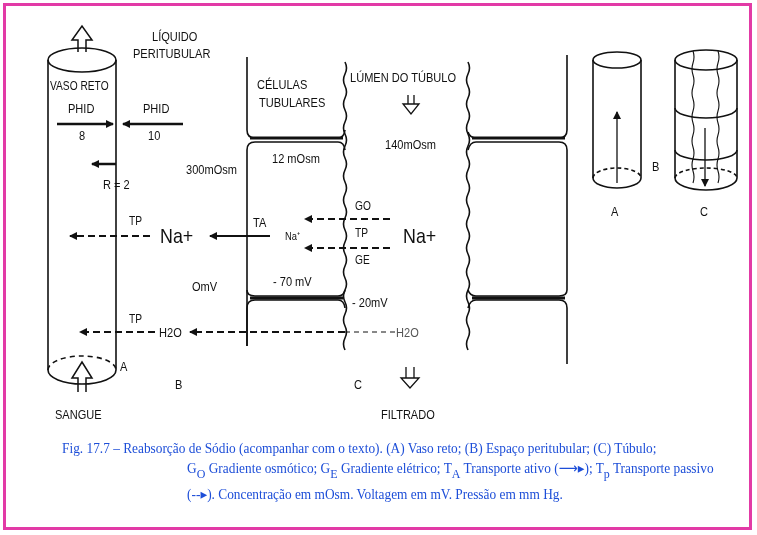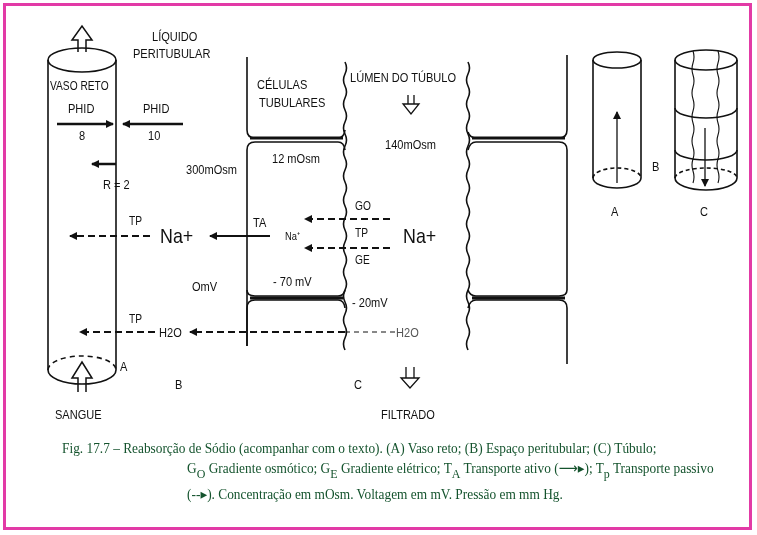--- a/index.html
+++ b/index.html
@@ -2,21 +2,21 @@
 <html><head>
 <meta charset="utf-8">
 <style>
   html,body{margin:0;padding:0;background:#fff;}
   body{width:757px;height:535px;position:relative;overflow:hidden;font-family:"Liberation Sans",sans-serif;}
   .frame{position:absolute;left:3px;top:3px;width:749px;height:527px;border:3px solid #e23aa6;box-sizing:border-box;}
   svg{position:absolute;left:0;top:0;}
   .lbl{position:absolute;color:#111;font-size:13px;white-space:nowrap;line-height:1;transform:scaleX(0.85);transform-origin:left top;}
   .big{font-size:21px;}
   .sm{font-size:11px;}
-  .caption{position:absolute;left:62px;top:438px;width:680px;font-family:"Liberation Serif",serif;font-size:14.5px;color:#14532d;line-height:20px;}
+  .caption{position:absolute;left:62px;top:438px;width:680px;font-family:"Liberation Serif",serif;font-size:14.5px;color:#1d4ed8;line-height:20px;}
   .caption .row{white-space:nowrap;transform:scaleX(0.92);transform-origin:left top;}
   .caption .indent{padding-left:136px;}
   sub{font-size:13px;vertical-align:-5px;}
 </style>
 </head>
 <body>
 
 <div class="frame"></div>
 
 <svg width="757" height="535">

